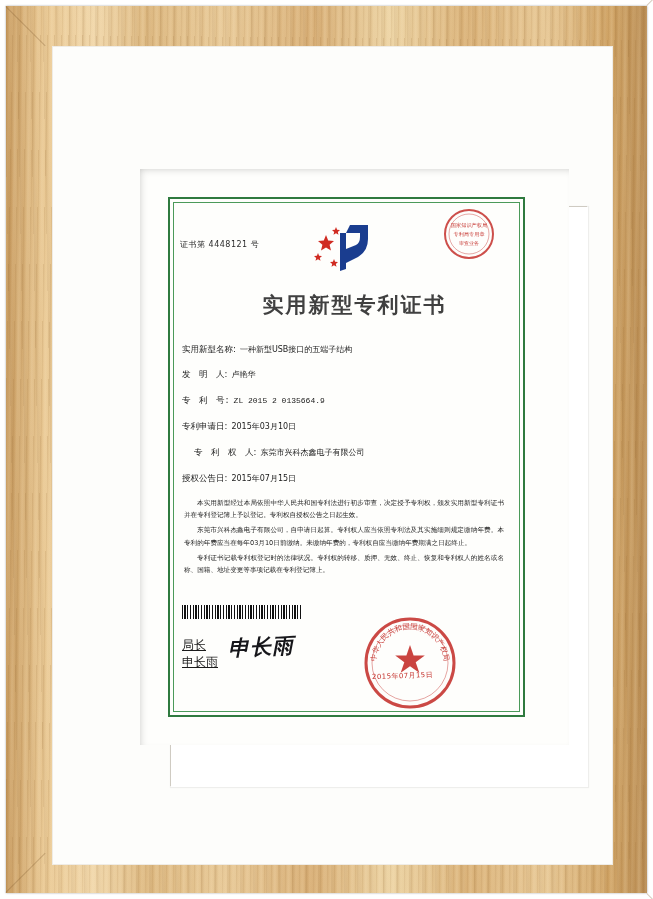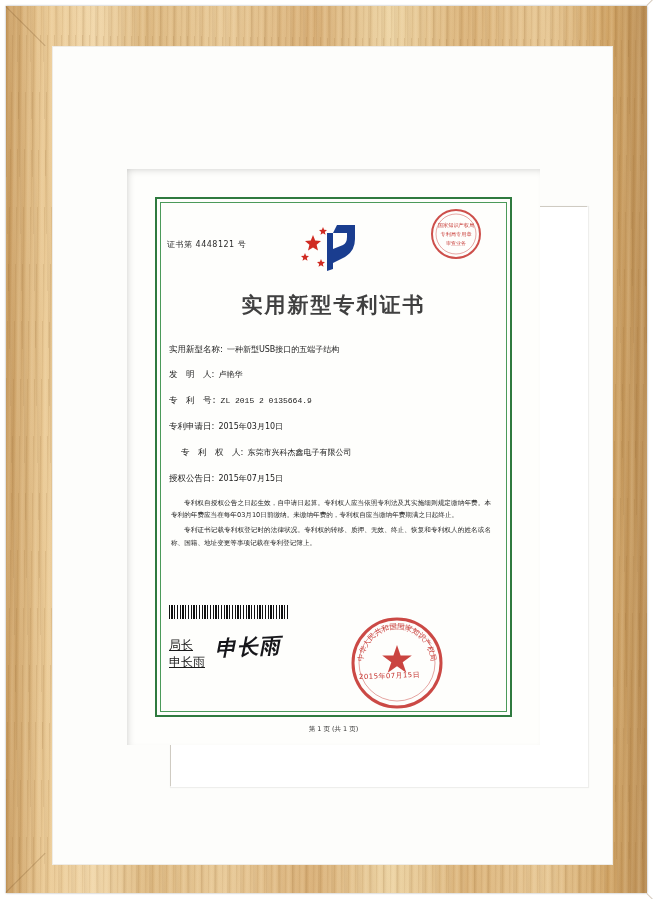--- a/index.html
+++ b/index.html
@@ -78,26 +78,27 @@
     height: 580px;
     background: #ffffff;
     box-shadow:
       -1px -1px 0 0 #cfcbc2,
       0 0 1px 1px rgba(0,0,0,0.06);
   }
 
   
   #sheet {
     position: absolute;
-    left: 121px;
+    left: 134px;
     top: 163px;
     width: 413px;
     height: 576px;
     background: #fefefc;
     overflow: hidden;
+    padding-left: 16px;
   }
   #sheet-shadow {
     position: absolute;
     left: 0; top: 0; right: 0; bottom: 0;
     box-shadow: inset 3px 3px 8px -4px rgba(0,0,0,0.25);
     pointer-events: none;
   }
 
   
   #green-border {
@@ -335,21 +336,22 @@
       <span class="field-label">专利申请日:</span><span class="field-value">2015年03月10日</span>
     </div>
     <div class="field-row" id="row-holder">
       <span class="field-label">专　利　权　人:</span><span class="field-value">东莞市兴科杰鑫电子有限公司</span>
     </div>
     <div class="field-row" id="row-grantdate">
       <span class="field-label">授权公告日:</span><span class="field-value">2015年07月15日</span>
     </div>
 
     <div id="body-text">
-      <p>专利权自授权公告之日起生效，自申请日起算。专利权人应当依照专利法及其实施细则规定缴纳年费。本专利的年费应当在每年03月10日前缴纳。未缴纳年费的，专利权自应当缴纳年费期满之日起终止。</p>
+      <p>本实用新型经过本局依照中华人民共和国专利法进行初步审查，决定授予专利权，颁发实用新型专利证书并在专利登记簿上予以登记。专利权自授权公告之日起生效。</p>
+      <p>东莞市兴科杰鑫电子有限公司，自申请日起算。专利权人应当依照专利法及其实施细则规定缴纳年费。本专利的年费应当在每年03月10日前缴纳。未缴纳年费的，专利权自应当缴纳年费期满之日起终止。</p>
       <p>专利证书记载专利权登记时的法律状况。专利权的转移、质押、无效、终止、恢复和专利权人的姓名或名称、国籍、地址变更等事项记载在专利登记簿上。</p>
     </div>
 
     <div id="barcode"></div>
 
     <div id="sig-label">
       <div>局长</div>
       <div>申长雨</div>
     </div>
     <div id="signature">申长雨</div>
@@ -362,17 +364,16 @@
           <polygon points="48,30 51.6,40.6 62.8,40.6 53.7,47.2 57.3,57.8 48,51.3 38.7,57.8 42.3,47.2 33.2,40.6 44.4,40.6"></polygon>
         </g>
         <path id="sealArc" d="M 14 48 A 34 34 0 0 1 82 48" fill="none"></path>
         <text font-size="7.4" fill="#c4302b" font-family="DejaVu Sans, sans-serif" opacity="0.92">
           <textPath href="#sealArc" startOffset="50%" text-anchor="middle">中华人民共和国国家知识产权局</textPath>
         </text>
       </svg>
     </div>
     <div class="seal-date">2015年07月15日</div>
 
-    <div id="page-footer">第 1 页 (共 1 页)</div>
 
     <div id="sheet-shadow"></div>
   </div>
 </div>
 
 </body></html>

